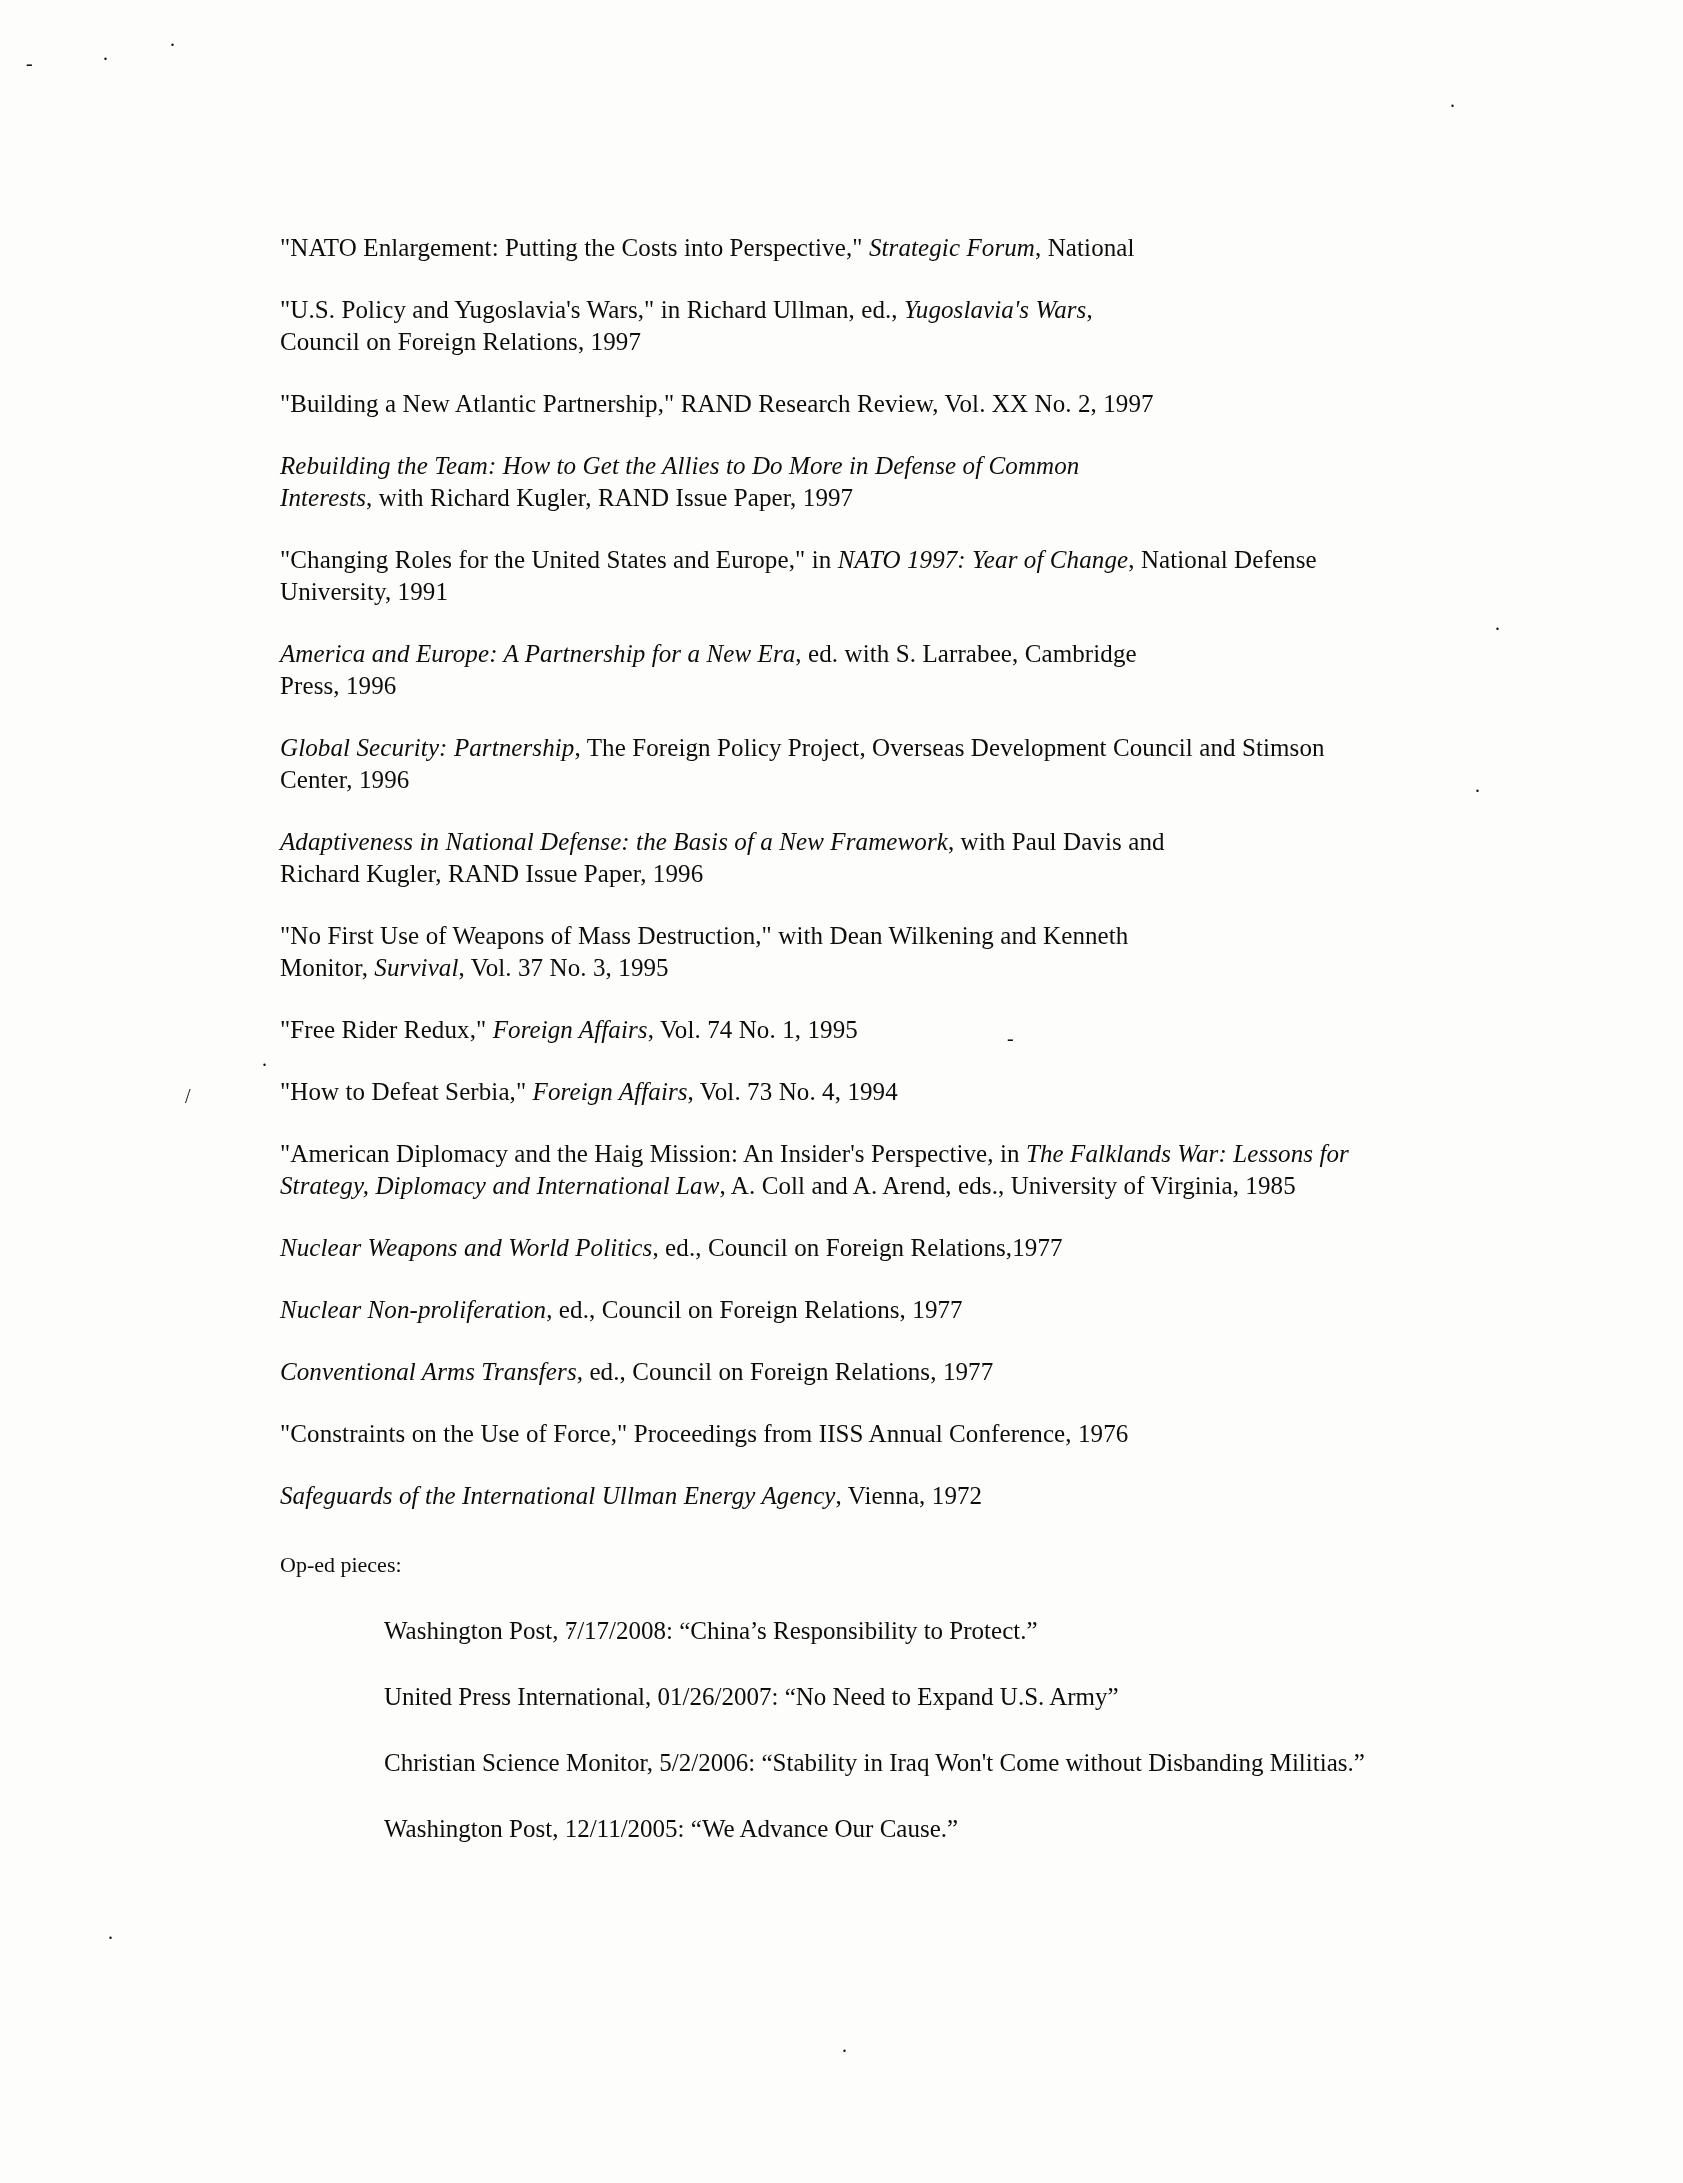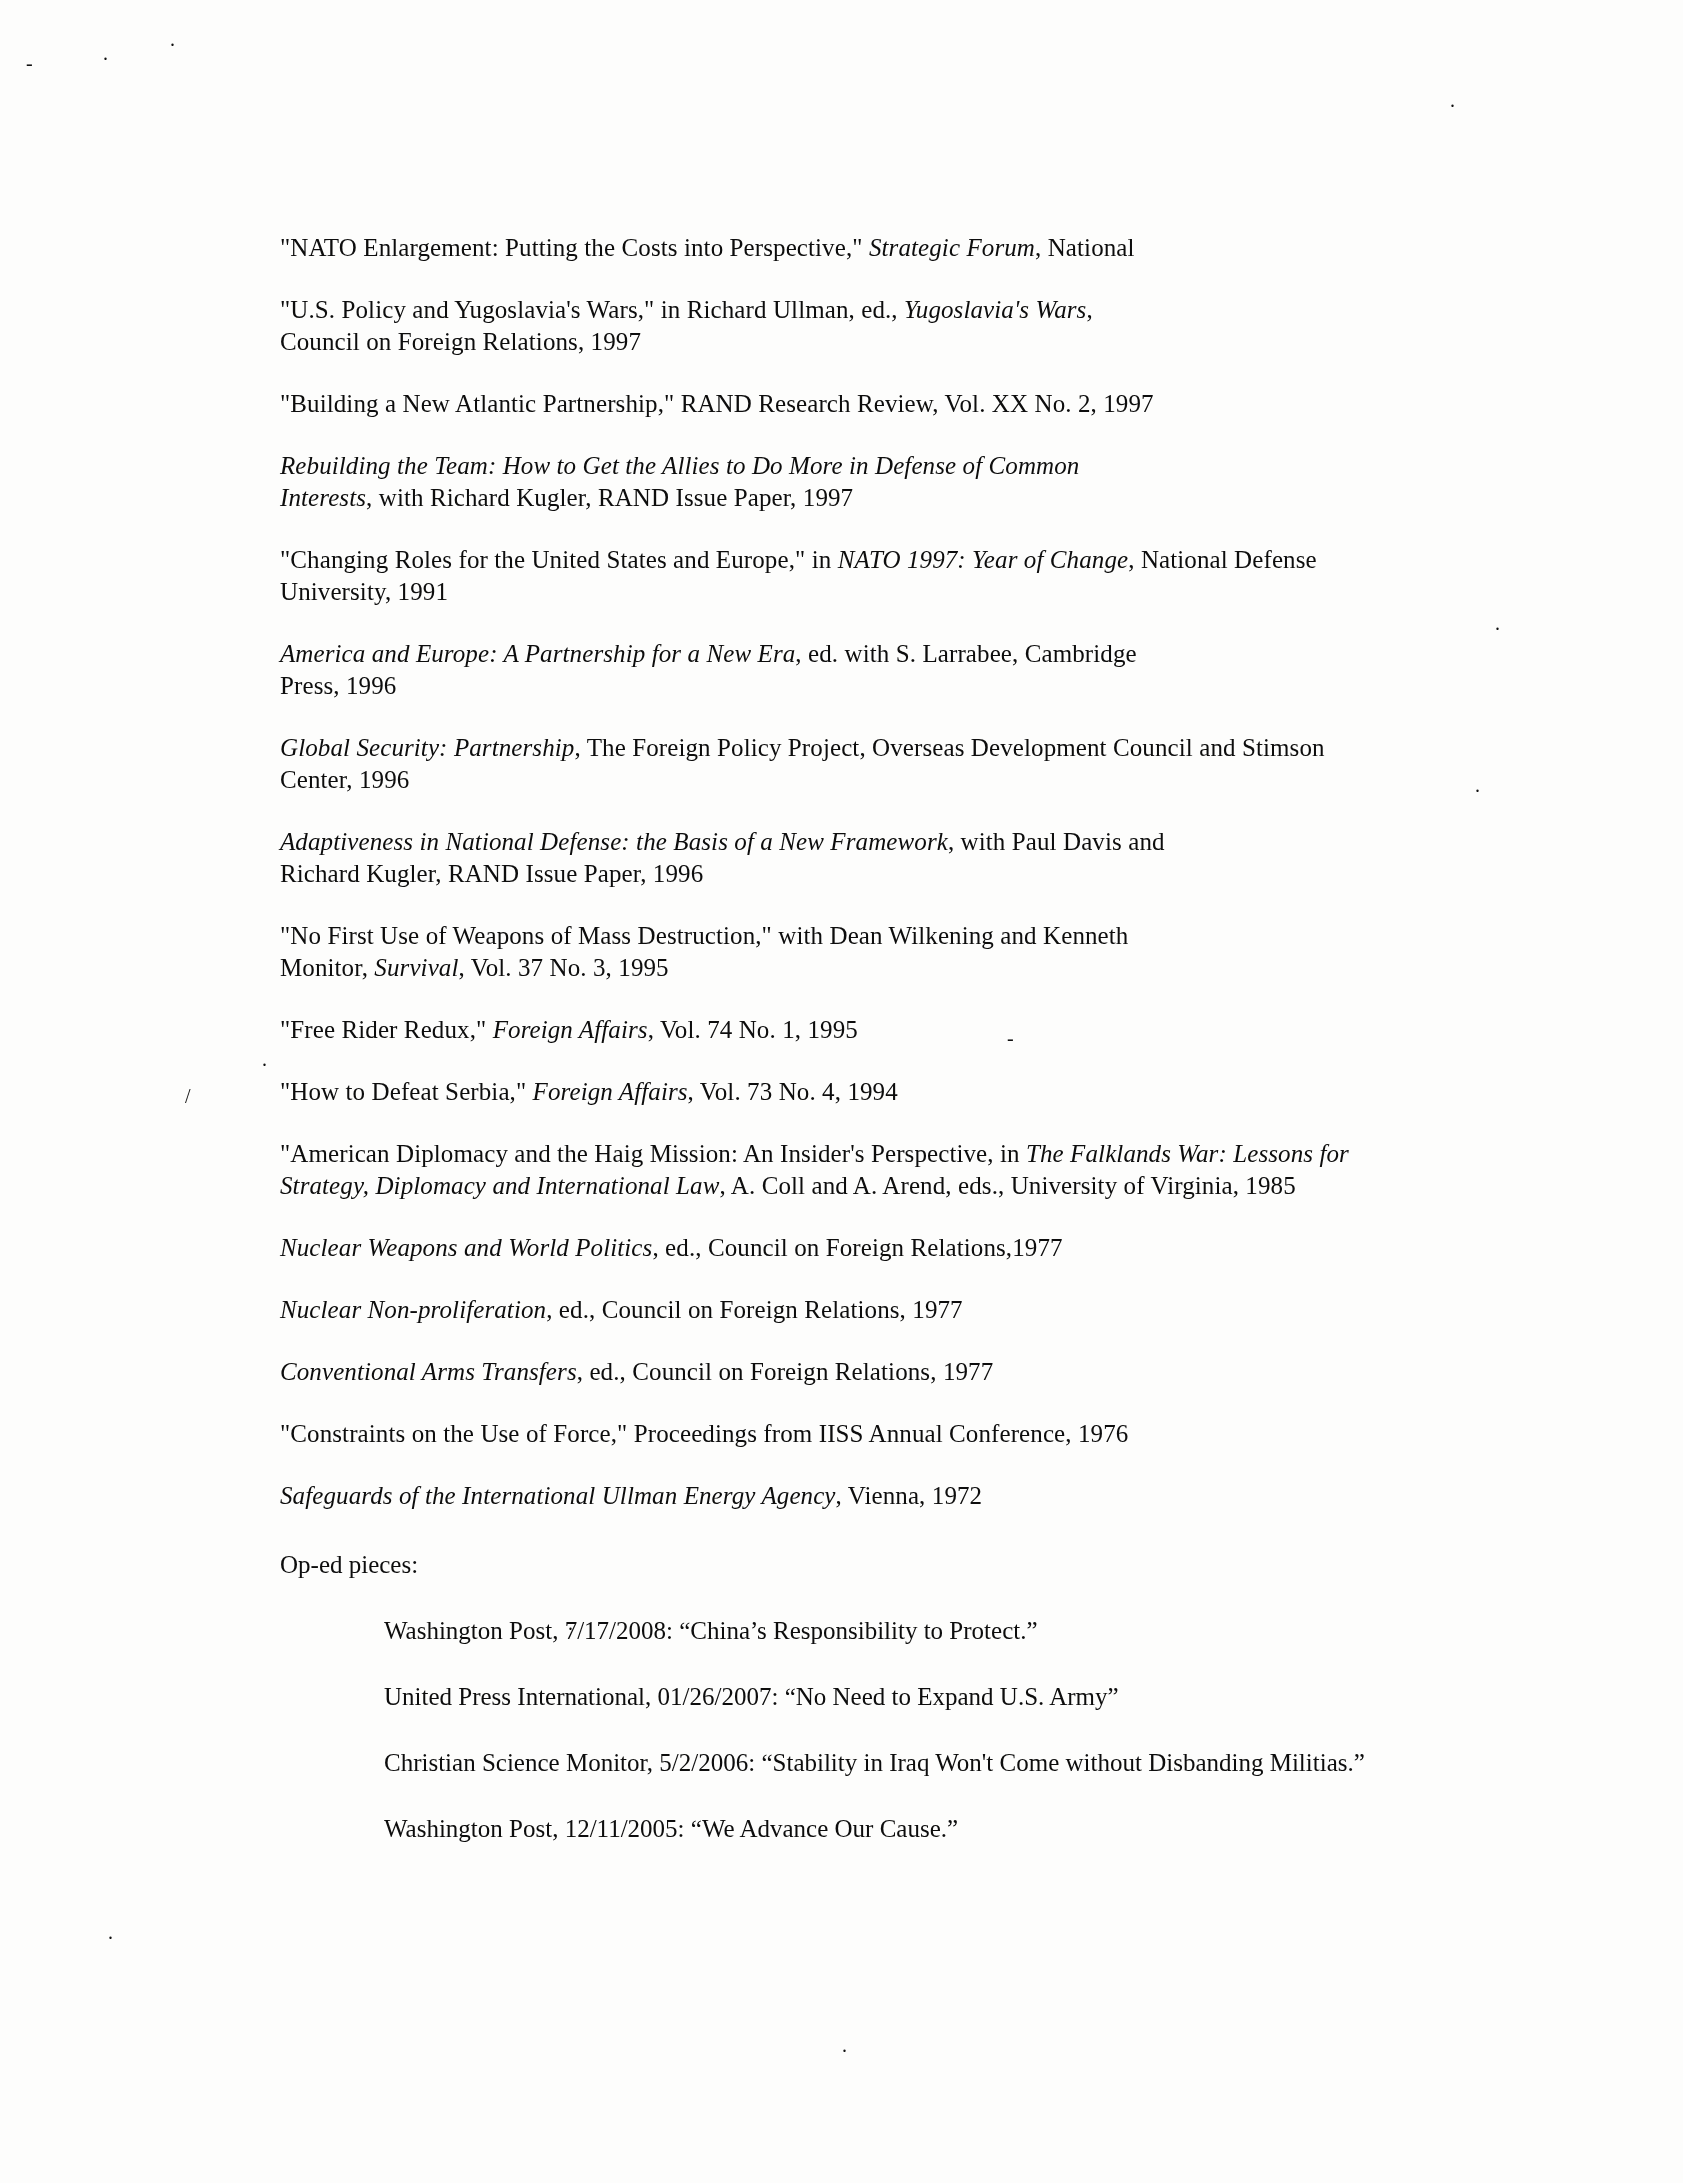--- a/index.html
+++ b/index.html
@@ -26,21 +26,21 @@
   .line {
     font-size: 25px;
     line-height: 32px;
     white-space: nowrap;
     letter-spacing: 0.1px;
   }
   .ital { font-style: italic; }
   .reg { font-style: normal; }
   .oped-heading {
     margin-top: 37px;
-    font-size: 25px;
+    font-size: 22px;
     line-height: 32px;
   }
   .oped-list { margin-top: 34px; }
   .oped-item {
     padding-left: 104px;
     font-size: 25px;
     line-height: 32px;
     margin-bottom: 34px;
     white-space: nowrap;
   }

